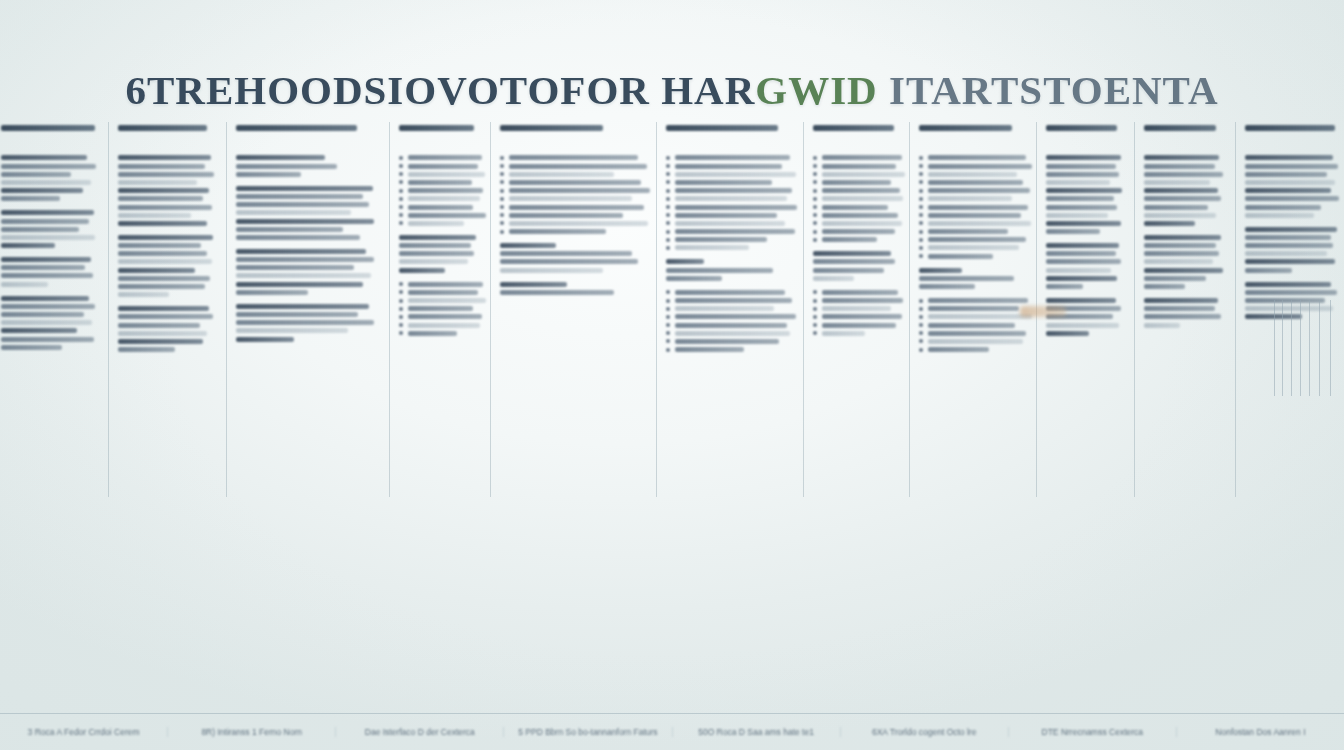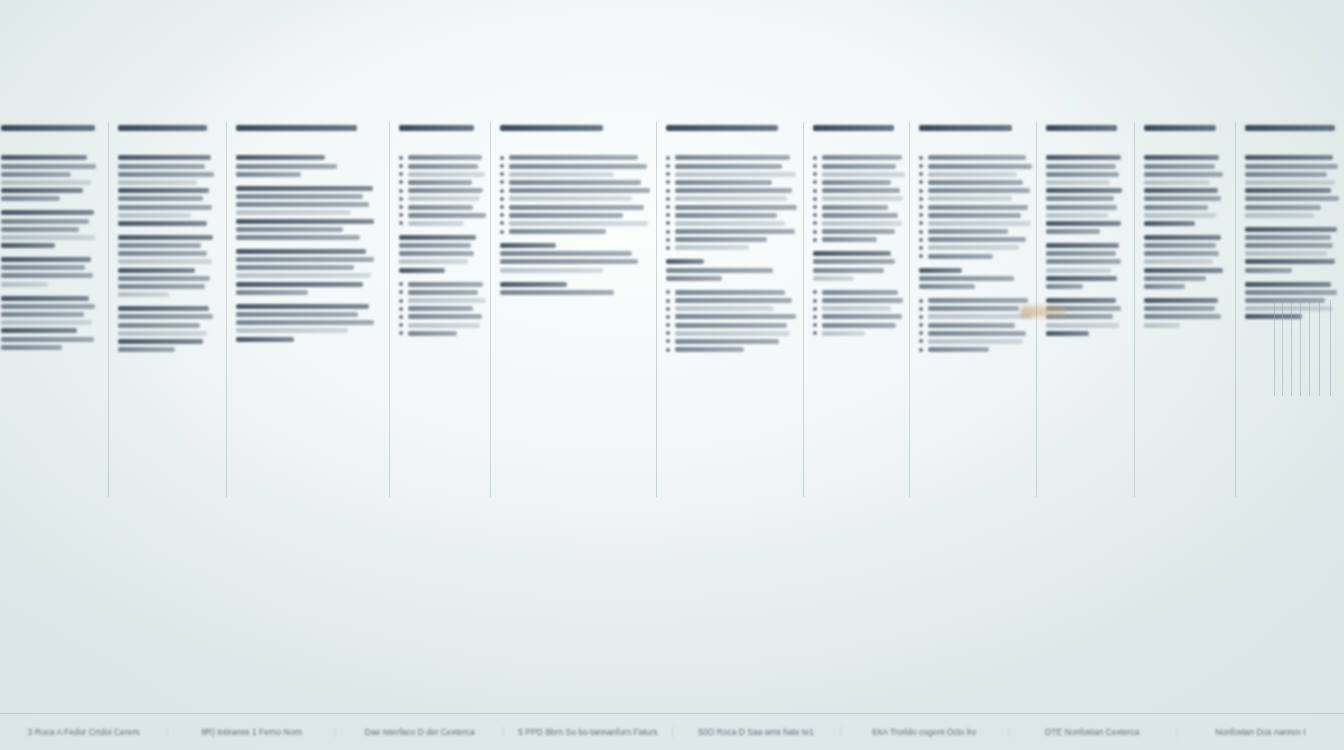--- a/index.html
+++ b/index.html
@@ -185,20 +185,23 @@
   }
   .foot-cell + .foot-cell {
     border-left: 1px solid rgba(160,178,188,0.4);
   }
 </style>
 </head>
 <body>
 
 <div class="page">
 
+  <div class="headline-wrap">
+    <div class="headline"><span>6TREHOODSIOVOTOFOR HAR</span><span class="accent">GWID</span><span class="faint"> ITARTSTOENTA</span></div>
+  </div>
 
   <div class="sheet">
     <div class="columns" id="columns">
         <div class="col w1">
           <div class="block">
             <div class="line head" style="position: relative; width: 96%;"></div>
           </div>
           <div class="gap"></div>
           <div class="block">
             <div class="line dark" style="position: relative; width: 88%;"></div>
@@ -574,17 +577,17 @@
     <div class="smudge" style="left:1028px; top:184px;"></div>
   </div>
 
   <div class="footer" id="footer">
       <div class="foot-cell">3 Roca A Fedor Crrdoi Cerem</div>
       <div class="foot-cell">8R) Intiranss 1 Ferno Norn</div>
       <div class="foot-cell">Dae Isterfaco D der Cexterca</div>
       <div class="foot-cell">5 PPD Bbrn So bo-tannanforn Faturs</div>
       <div class="foot-cell">50O Roca D Saa ams hate te1</div>
       <div class="foot-cell">6XA Trorldo cogent Octo lre</div>
-      <div class="foot-cell">DTE Nonfostan Cexterca</div>
+      <div class="foot-cell">DTE Nrrecnamss Cexterca</div>
       <div class="foot-cell">Nonfostan Dos Aanren I</div>
     </div>
 
 </div>
 
 </body></html>

